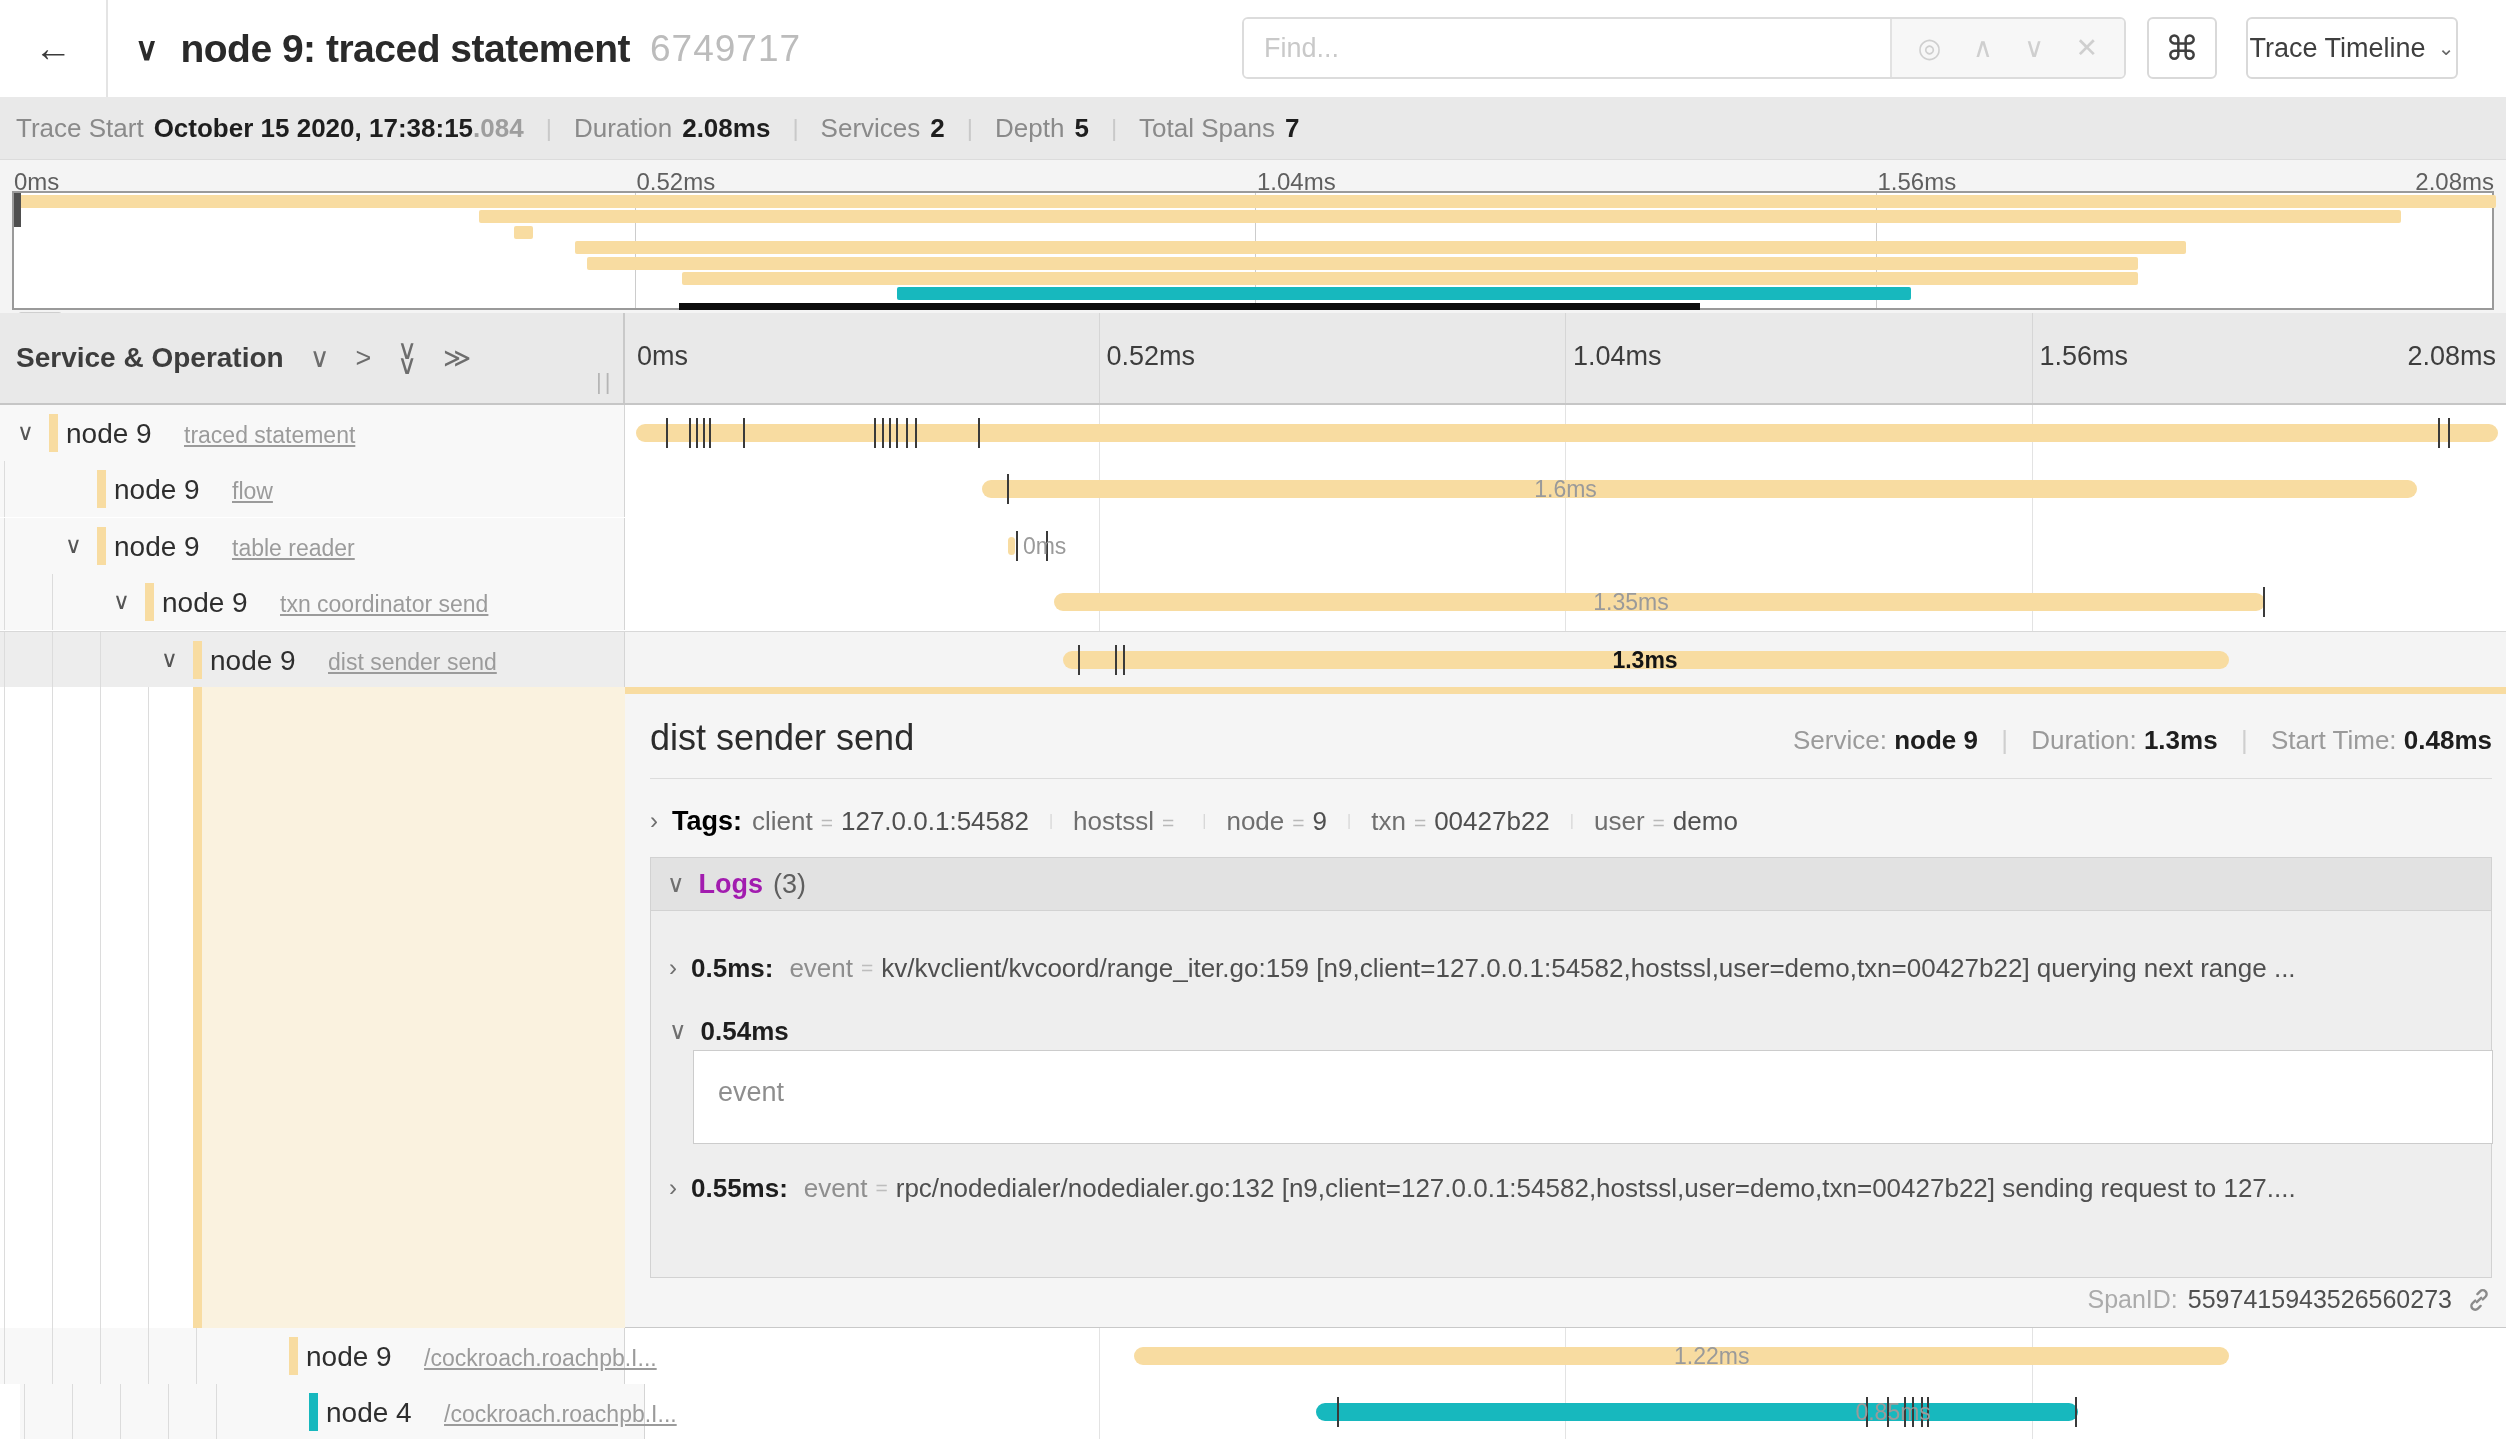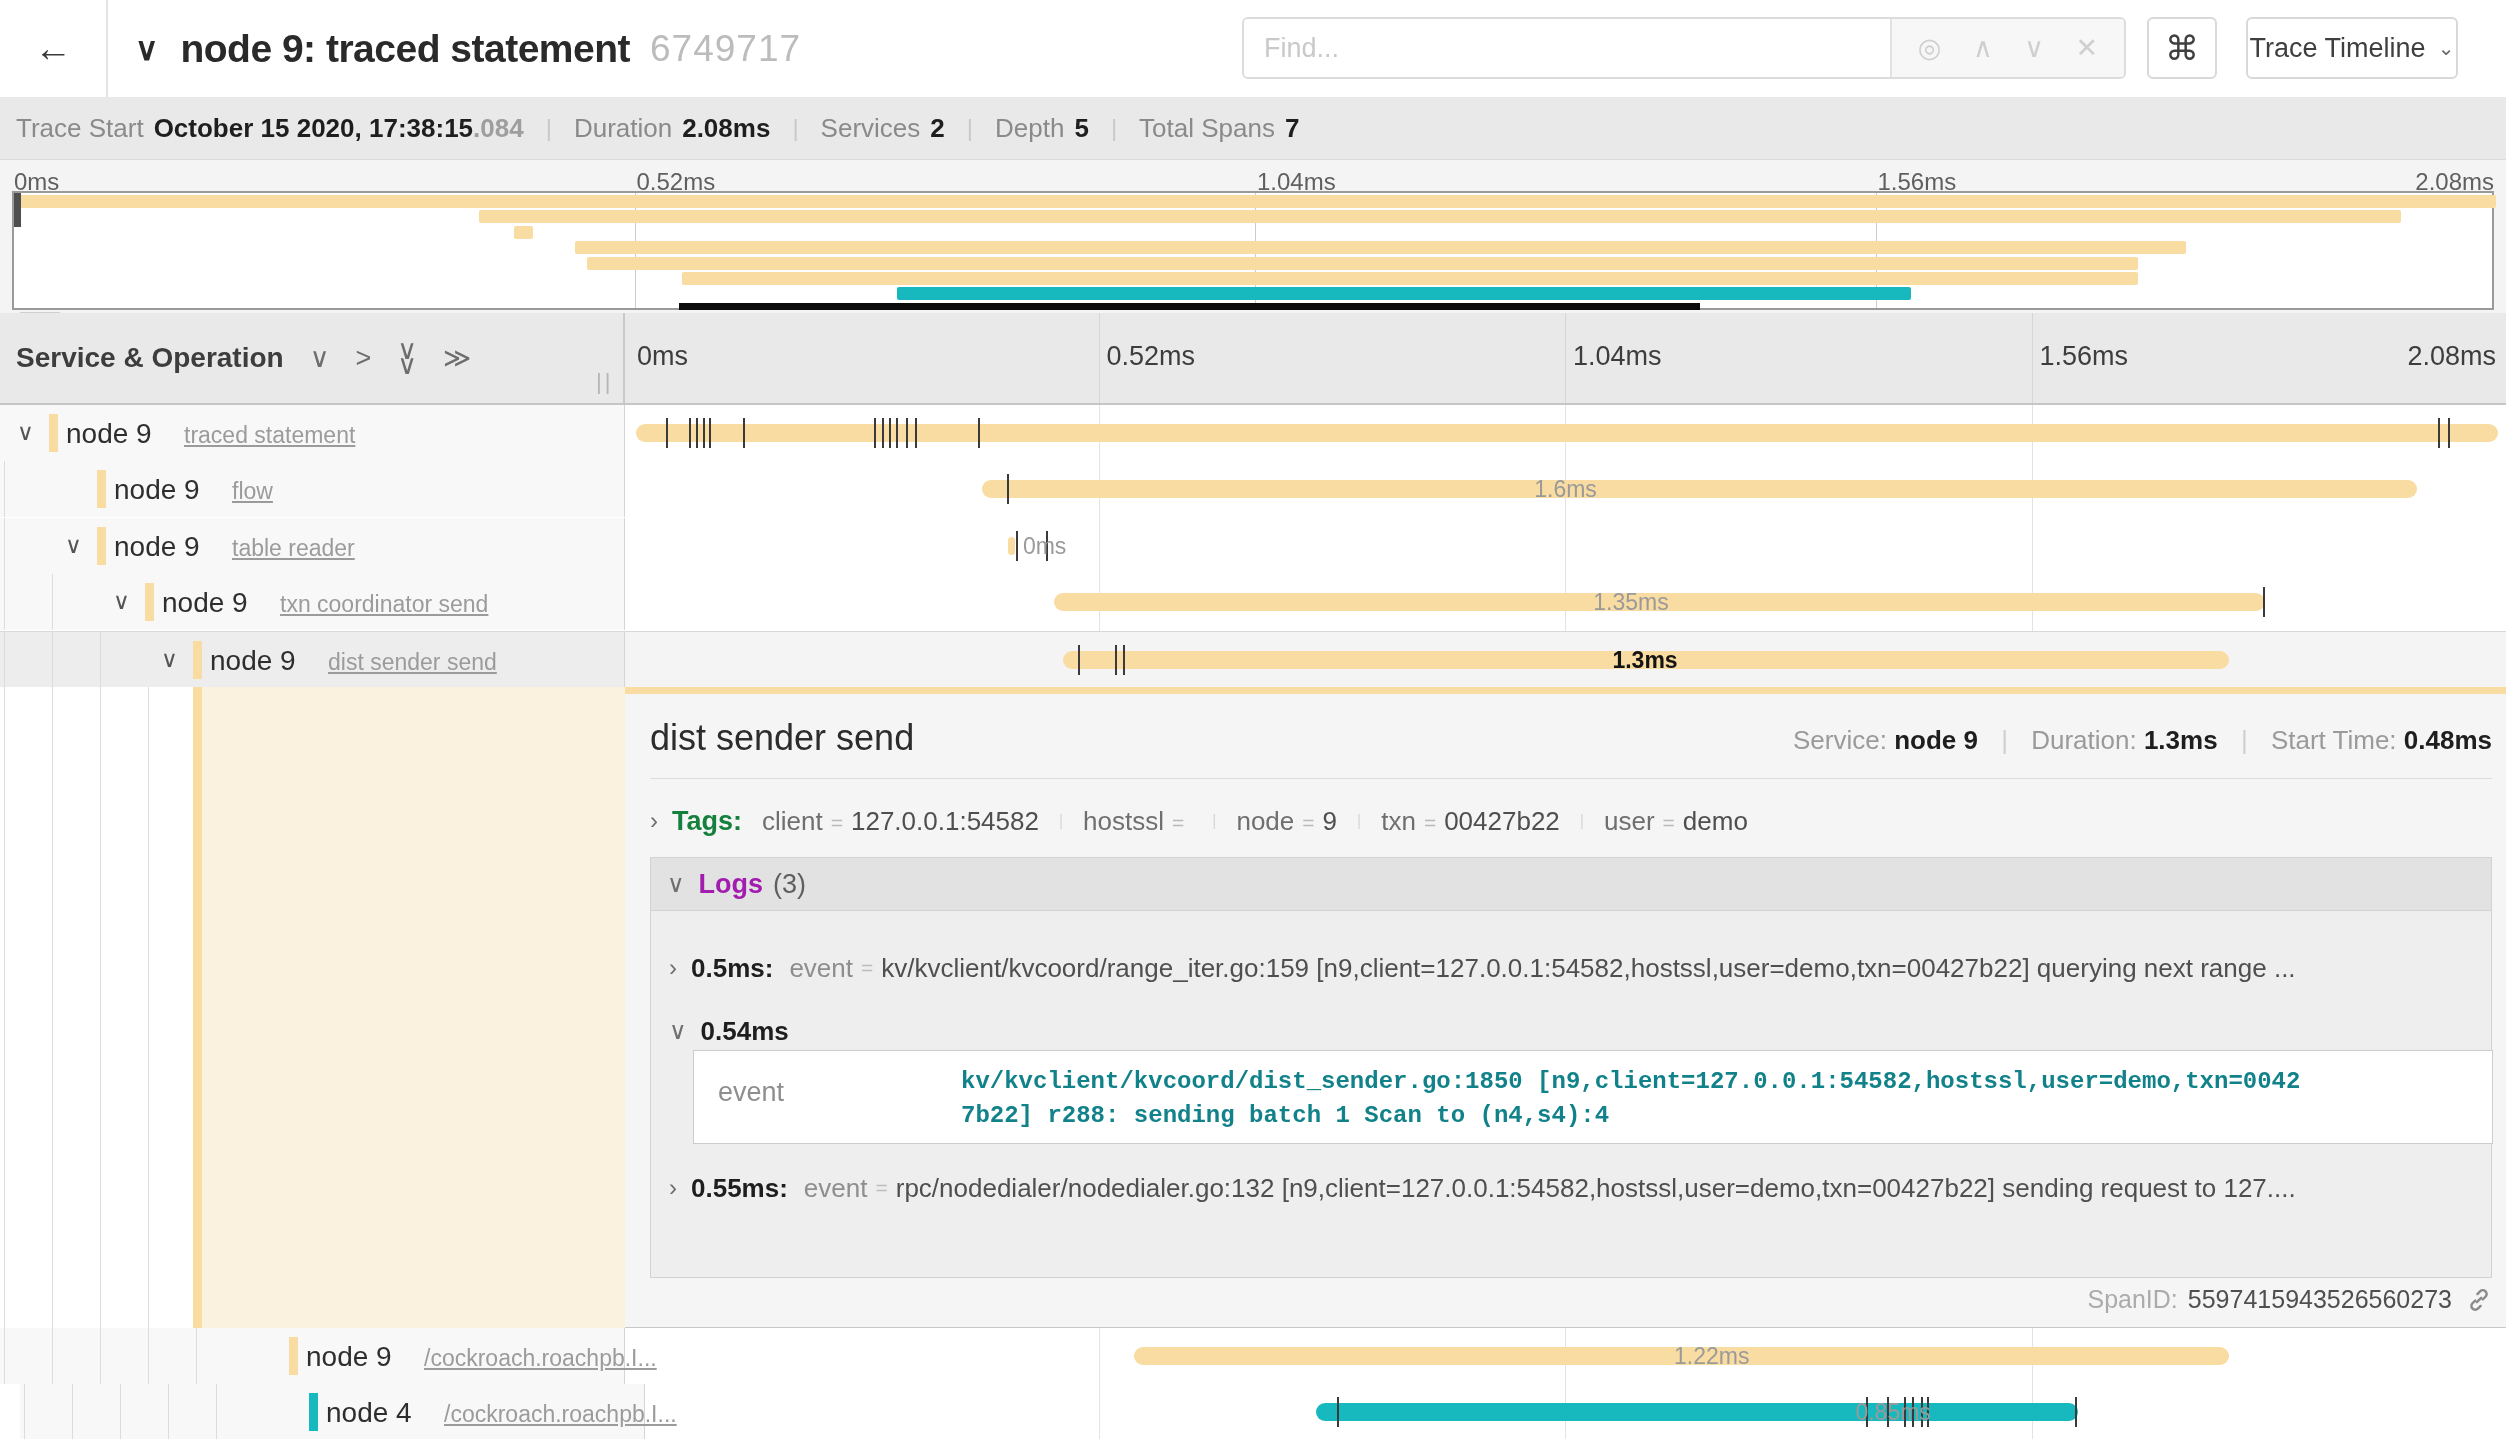--- a/index.html
+++ b/index.html
@@ -90,21 +90,21 @@
     border-bottom:1px solid #c9c9c9; }
   #detail-topborder { left:0; top:0; width:100%; height:7px; }
   #detail-head { left:25px; top:30px; width:1842px; height:58px; cursor:pointer; }
   #detail-title { font-size:36px; font-weight:500; color:#2c2c2c; }
   #detail-overview { position:absolute; right:0; top:8px; font-size:26px; color:#9a9a9a; }
   #detail-overview b { color:#1e1e1e; font-weight:700; }
   .ov-sep { color:#cfcfcf; margin:0 16px; }
   #detail-divider { left:25px; top:91px; width:1842px; height:1px; background:#dcdcdc; }
   #tags-row { left:25px; top:112px; width:1842px; height:44px; display:flex; align-items:center; cursor:pointer; }
   .tog-chevron { color:#6f6f6f; font-size:24px; margin-right:14px; }
-  #tags-label { font-size:27px; font-weight:700; color:#15803d; margin-right:20px; }
+  #tags-label { font-size:27px; font-weight:700; color:#000000; margin-right:10px; }
   .tag-item { font-size:26px; color:#6f6f6f; }
   .tag-eq { color:#b9b9b9; font-size:21px; margin:0 8px; }
   .tag-val { color:#4f4f4f; }
   .tag-sep { color:#d8d8d8; margin:0 20px; }
 
   #logs-block { left:25px; top:170px; width:1842px; height:421px; border:1px solid #d2d2d2; background:#eeeeee; }
   #logs-header { left:0; top:0; width:100%; height:53px; background:#e2e2e2; border-bottom:1px solid #d2d2d2;
     display:flex; align-items:center; padding-left:16px; cursor:pointer; }
   #logs-label { font-size:27px; font-weight:700; color:#a21caf; }
   #logs-count { font-size:27px; color:#5f5f5f; margin-left:10px; }
@@ -386,21 +386,20 @@
           <div class="abs log-line" style="top: 310px;">
             <span class="tog-chevron">›</span>
             <span class="log-time">0.55ms:</span>
             <span class="log-key">event</span>
             <span class="log-eq">=</span>
             <span class="log-val">rpc/nodedialer/nodedialer.go:132 [n9,client=127.0.0.1:54582,hostssl,user=demo,txn=00427b22] sending request to 127....</span>
           </div>
         </div>
       <div id="kv-box" class="abs">
         <span id="kv-key" class="abs">event</span>
-        <span id="kv-val" class="abs">kv/kvclient/kvcoord/dist_sender.go:1850 [n9,client=127.0.0.1:54582,hostssl,user=demo,txn=00427b22] r288: sending batch 1 Scan to (n4,s4):4</span>
       </div>
     </div>
 
     <div id="spanid-row">
       <span id="spanid-label">SpanID:</span>
       <span id="spanid-value">5597415943526560273</span>
       <span id="spanid-link">
         <svg width="26" height="26" viewBox="0 0 24 24" fill="none" stroke="#8a8a8a" stroke-width="2.2" stroke-linecap="round">
           <path d="M10 14 L14 10"></path>
           <path d="M8.5 12.5 L6 15 a3.5 3.5 0 0 0 5 5 l2.5 -2.5"></path>

